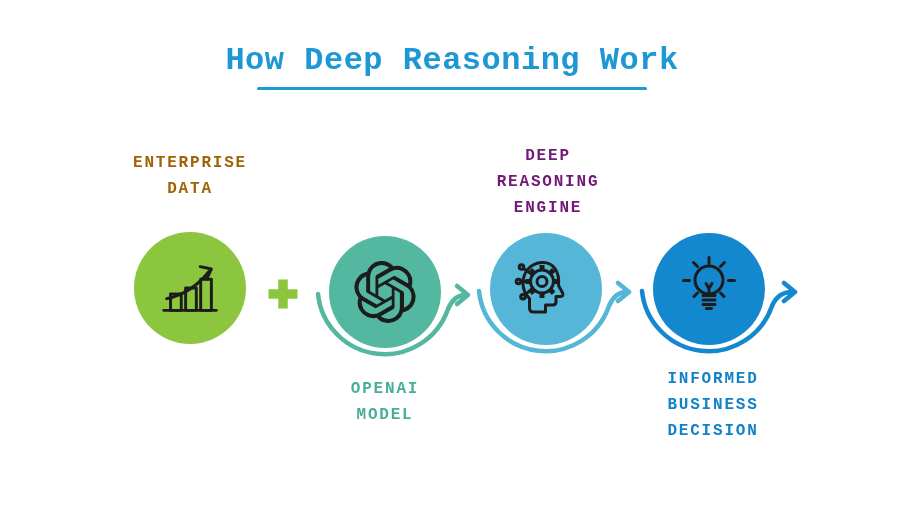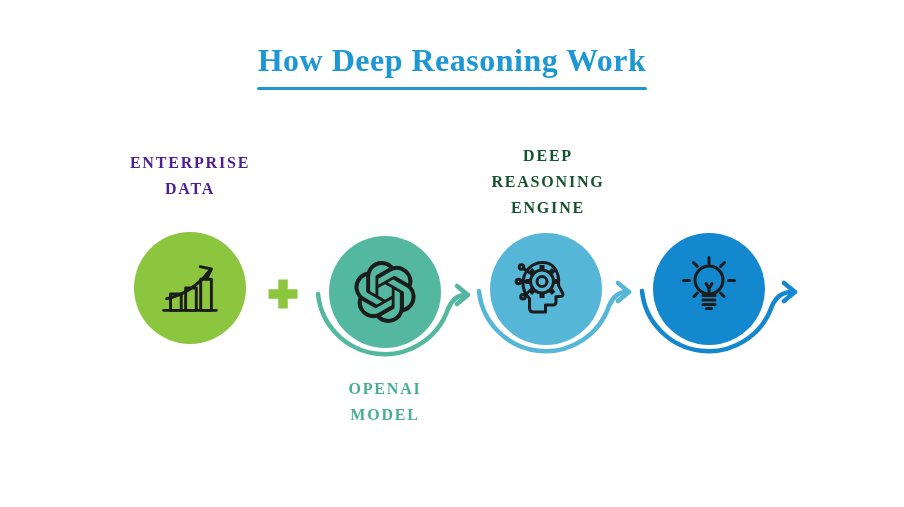--- a/index.html
+++ b/index.html
@@ -1,18 +1,18 @@
 <!DOCTYPE html>
 <html><head>
 <meta charset="utf-8">
 <style>
   html,body{margin:0;padding:0;background:#fff;}
   .canvas{
     position:relative;width:904px;height:443px;background:#ffffff;
-    font-family:Liberation Serif, serif;overflow:hidden;
+    font-family:Liberation Mono, monospace;overflow:hidden;
   }
   .page-title{
     position:absolute;left:0;top:42px;width:904px;margin:0;
     text-align:center;font-size:32px;font-weight:bold;letter-spacing:.5px;
   }
   .title-underline{
     position:absolute;left:50%;top:87px;transform:translateX(-50%);
     width:390px;height:2.5px;border-radius:2px;
   }
   .step-label{
@@ -35,27 +35,30 @@
   .icon-stroke{fill:none;stroke-linecap:round;stroke-linejoin:round;}
 </style>
 </head>
 <body>
 
 <div class="canvas">
 
   <h1 class="page-title" style="color: rgb(30, 152, 212);">How Deep Reasoning Work</h1>
   <div class="title-underline" style="background-color: rgb(30, 152, 212);"></div>
 
-  <div class="step-label lbl-enterprise" style="color: #4c1d95;">ENTERPRISE
+  <div class="step-label lbl-enterprise" style="color: #a16207;">ENTERPRISE
 DATA</div>
   <div class="step-label lbl-openai" style="color: rgb(72, 175, 151);">OPENAI
 MODEL</div>
-  <div class="step-label lbl-reasoning" style="color: #14532d;">DEEP
+  <div class="step-label lbl-reasoning" style="color: #701a75;">DEEP
 REASONING
 ENGINE</div>
+  <div class="step-label lbl-informed" style="color: rgb(17, 130, 200);">INFORMED
+BUSINESS
+DECISION</div>
 
   <svg class="connector-layer" width="904" height="507" viewBox="0 0 904 507">
     <path d="M318 294 A67 67 0 0 0 448 309 Q454 295 465 295 M457 286 L468 295 L457 304" fill="none" stroke-width="4.5" stroke-linecap="round" stroke-linejoin="round" style="stroke: rgb(84, 184, 160);"></path>
     <path d="M479 291 A67 67 0 0 0 609 306 Q615 292 626 292 M618 283 L629 292 L618 301" fill="none" stroke-width="4.5" stroke-linecap="round" stroke-linejoin="round" style="stroke: rgb(85, 182, 215);"></path>
     <path d="M642 291 A67 67 0 0 0 772 306 Q778 292 792 292 M784 283 L795 292 L784 301" fill="none" stroke-width="4.5" stroke-linecap="round" stroke-linejoin="round" style="stroke: rgb(20, 136, 207);"></path>
   </svg>
 
   <svg class="plus-layer" style="left:266px;top:277px;" width="34" height="34" viewBox="0 0 34 34">
     <path d="M17 2.5 V31.5 M2.5 17 H31.5" fill="none" stroke-width="9.5" style="stroke: rgb(140, 198, 63);"></path>
   </svg>

